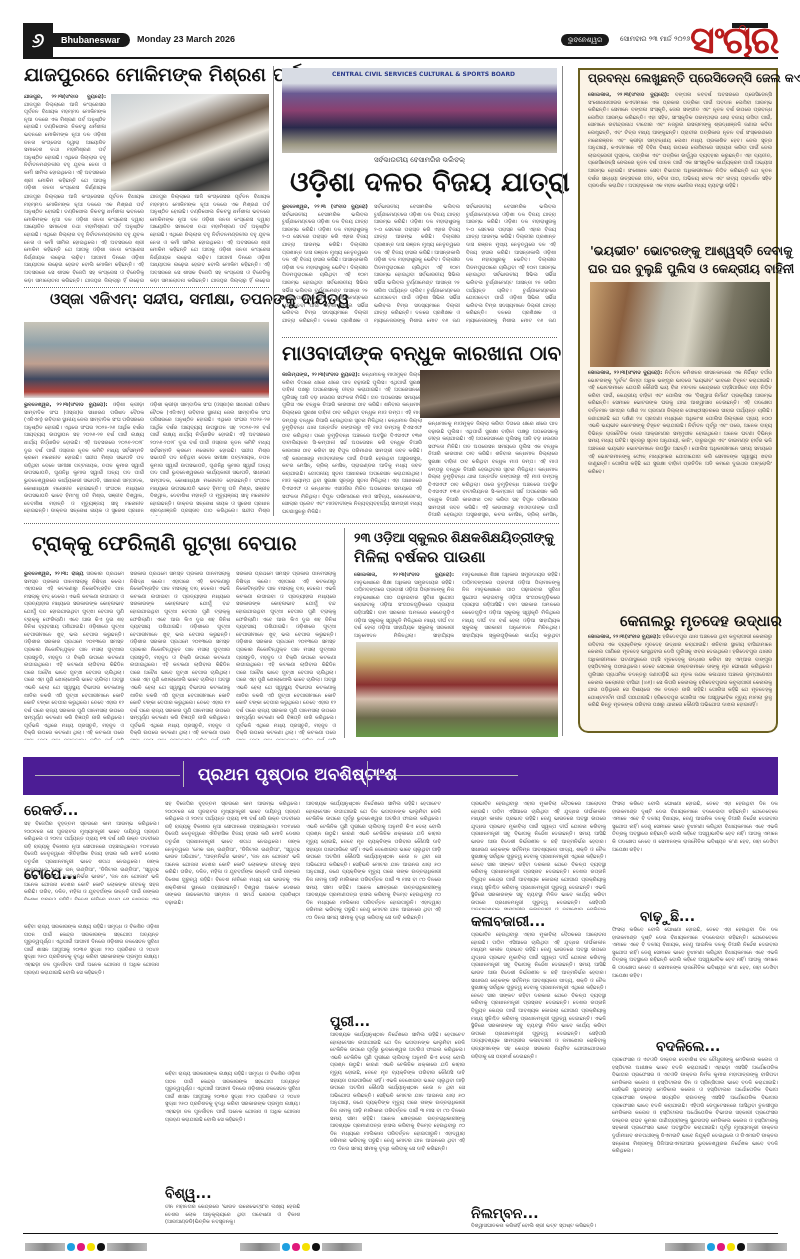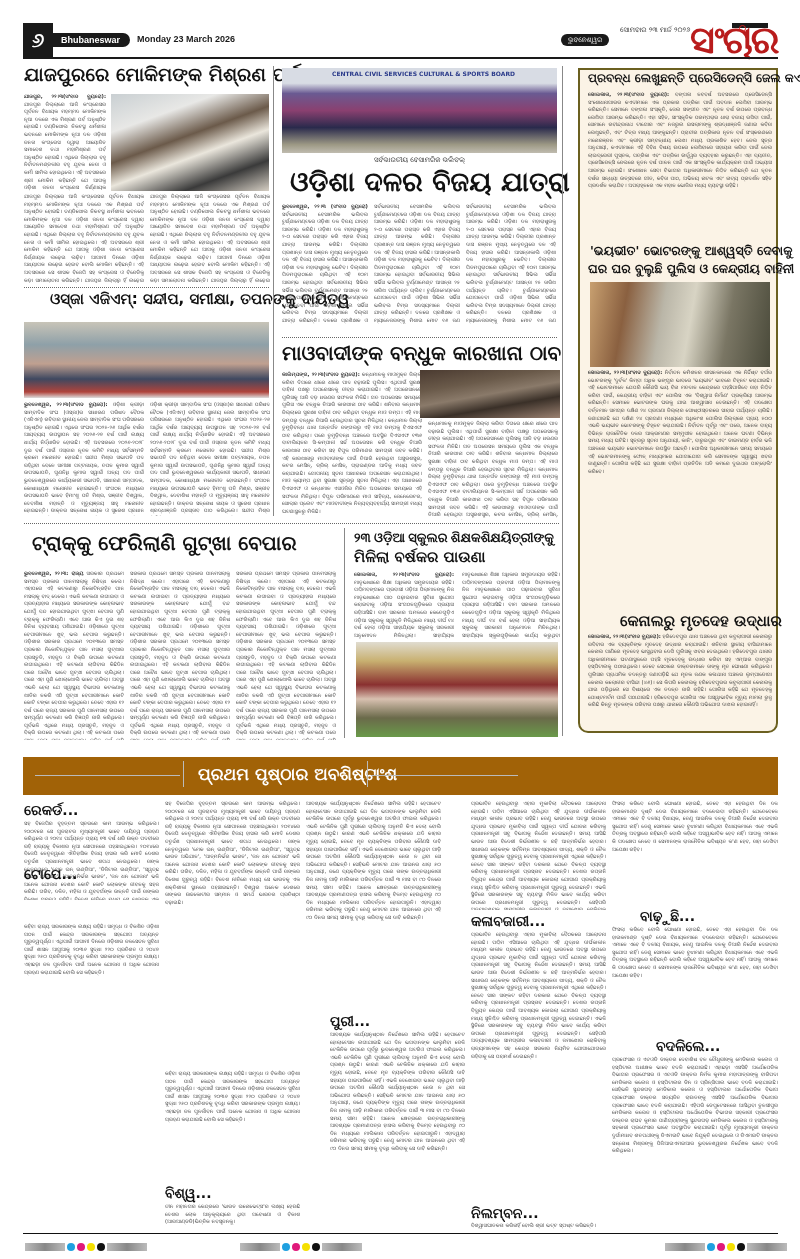--- a/index.html
+++ b/index.html
@@ -3,34 +3,34 @@
 <meta charset="utf-8">
 <style>
   * { box-sizing: border-box; margin: 0; padding: 0; }
   body { width: 800px; height: 1259px; background: #fff; font-family: "DejaVu Sans", sans-serif; color: #1a1a1a; position: relative; overflow: hidden; }
   .abs { position: absolute; }
   
   .mast-page { left: 23px; top: 23px; width: 30px; height: 34px; background: #1a1a1a; color: #fff; font: bold 20px "DejaVu Serif", serif; text-align: center; line-height: 34px; }
   .mast-city { left: 53px; top: 33px; height: 14px; padding: 0 10px 0 8px; background: #1a1a1a; color: #fff; font: bold 9px "Liberation Sans", sans-serif; line-height: 14px; border-radius: 0 8px 8px 0; }
   .mast-date { left: 137px; top: 34px; font: bold 9px "Liberation Sans", sans-serif; }
   .mast-odia-city { left: 561px; top: 34px; height: 12px; padding: 0 7px; background: #1a1a1a; color: #fff; font-size: 7px; line-height: 12px; border-radius: 7px; }
-  .mast-odia-date { left: 612px; top: 26px; font-size: 7px; padding-left: 8px; }
+  .mast-odia-date { left: 612px; top: 35px; font-size: 7px; padding-left: 8px; }
   .mast-logo { left: 690px; top: 18px; font: bold 38px "DejaVu Sans", sans-serif; color: #b91c1c; letter-spacing: -2px; line-height: 44px; }
   .mast-logo-tag { left: 732px; top: 23px; width: 36px; height: 5px; background: #1a1a1a; }
   .mast-rule { left: 23px; top: 57px; width: 755px; height: 2px; background: #1a1a1a; }
 
   .headline { font-weight: bold; color: #111; white-space: nowrap; line-height: 1.1; }
   .body-text { font-size: 5.2px; line-height: 7.6px; color: #333; text-align: justify; overflow: hidden; }
   .photo { background: linear-gradient(135deg, #8a8a7a, #5f6a5a 40%, #a49b86 70%, #6e6555); overflow: hidden; }
   .caption { font-size: 7px; text-align: center; }
   .vrule { width: 1px; background: #888; }
   .dash { height: 0; border-top: 1px dotted #666; }
 
   .box-bordered { border: 2px solid #6b6020; border-radius: 0 0 10px 10px; background: #fbf3e6; }
-  .banner { background: #a16207; color: #fff; }
+  .banner { background: #4c1d95; color: #fff; }
   .banner-line { height: 1px; background: #bbb; }
   .sub-head { font-weight: bold; font-size: 14px; color: #111; }
   .colorbar { height: 8px; display: flex; align-items: center; gap: 2px; }
   .cb-grey { width: 40px; height: 8px; background: linear-gradient(90deg, #bbb, #888, #bbb); }
   .cb-dot { width: 8px; height: 8px; border-radius: 50%; }
 </style>
 </head>
 <body>
 
 <div class="abs mast-page">୬</div>

